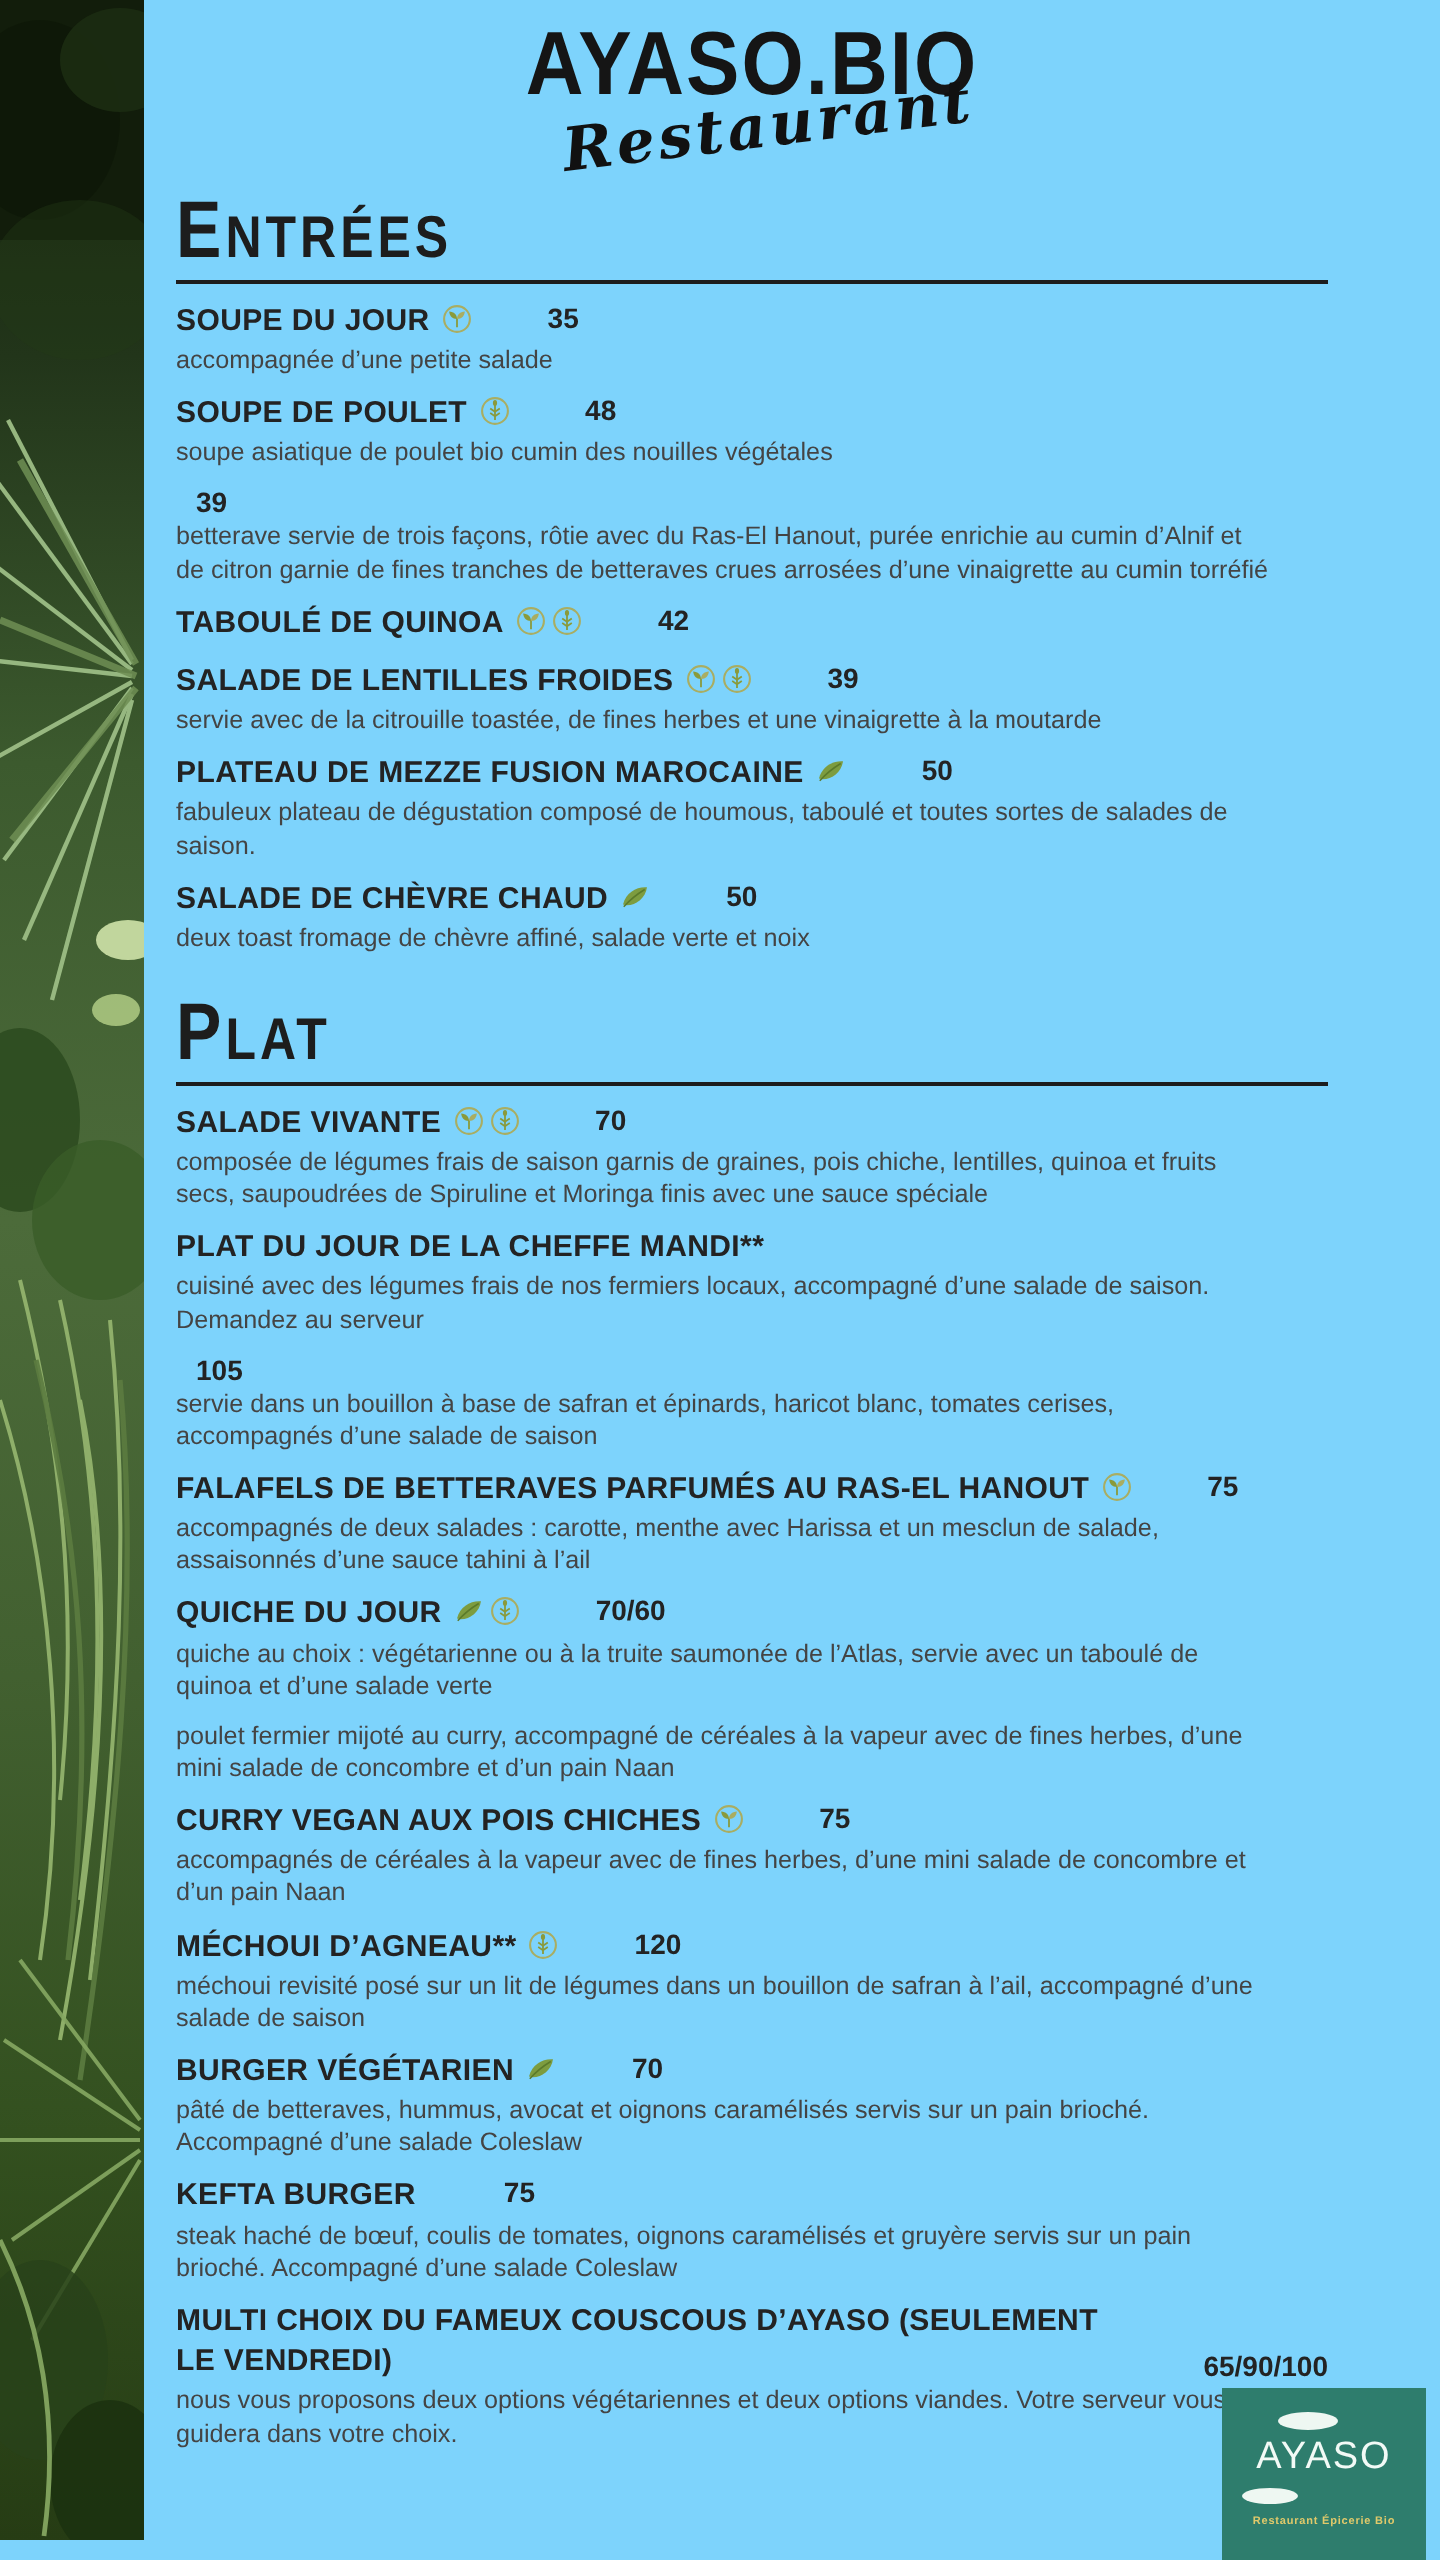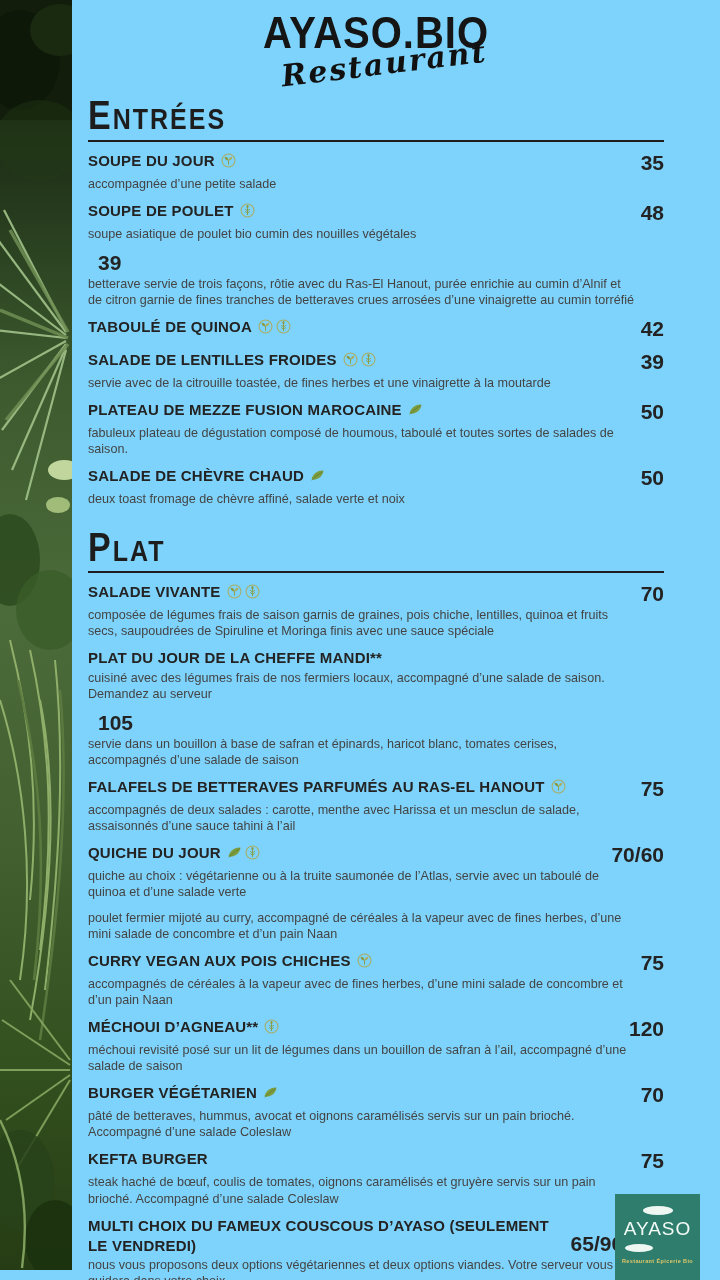--- a/index.html
+++ b/index.html
@@ -42,37 +42,37 @@
     font-weight:800; color:#1d1d1d; text-transform:uppercase;
     font-size:25px; letter-spacing:2px; line-height:1.05;
     transform:scaleY(1.18); transform-origin:bottom left;
     padding-bottom:2px;
   }
   .section-title::first-letter { font-size:34px; }
   .section-rule { border-bottom:2px solid #1d1d1d; margin-bottom:9px; }
   .section + .section { margin-top:26px; }
 
   .menu-item { margin-bottom:9px; }
-  .item-head { display:flex; justify-content:space-between; align-items:flex-start; }
+  .item-head { display:flex; align-items:flex-start;gap:28px; }
   .item-head.long { align-items:flex-end; }
   .item-name {
     font-weight:700; font-size:15px; letter-spacing:.2px; color:#232323;
     text-transform:uppercase; line-height:1.35;
   }
   .item-icons { display:inline-flex; gap:3px; vertical-align:-2px; margin-left:6px; }
-  .item-price { font-weight:700; font-size:21px; color:#232323; white-space:nowrap; padding-left:10px; }
+  .item-price { font-weight:700; font-size:14px; color:#232323; white-space:nowrap; padding-left:10px; }
   .item-desc { font-size:12.6px; line-height:1.28; color:#444; max-width:548px; margin-top:1px; }
 
   
   .ico { display:inline-block; width:15px; height:15px; }
   .ico svg { display:block; }
 
   
   .ayaso-logo {
-    position:absolute; right:20px; bottom:0; width:85px; height:86px;
+    position:absolute; right:7px; bottom:0; width:102px; height:86px;
     background:#2e7d6d; color:#fff; text-align:center; overflow:hidden;
   }
   .logo-leaf-top { position:absolute; left:28px; top:12px; width:30px; height:9px;
     background:#eef7f2; border-radius:50%; }
   .logo-word { position:absolute; left:0; right:0; top:24px; font-size:19px; font-weight:400;
     letter-spacing:1px; color:#f2faf6; font-family:"Liberation Sans", sans-serif; }
   .logo-leaf-bottom { position:absolute; left:10px; top:50px; width:28px; height:8px;
     background:#eef7f2; border-radius:50%; }
   .logo-tagline { position:absolute; left:0; right:0; top:64px; font-size:5.5px; letter-spacing:.4px;
     color:#e0c96a; font-weight:700; }

